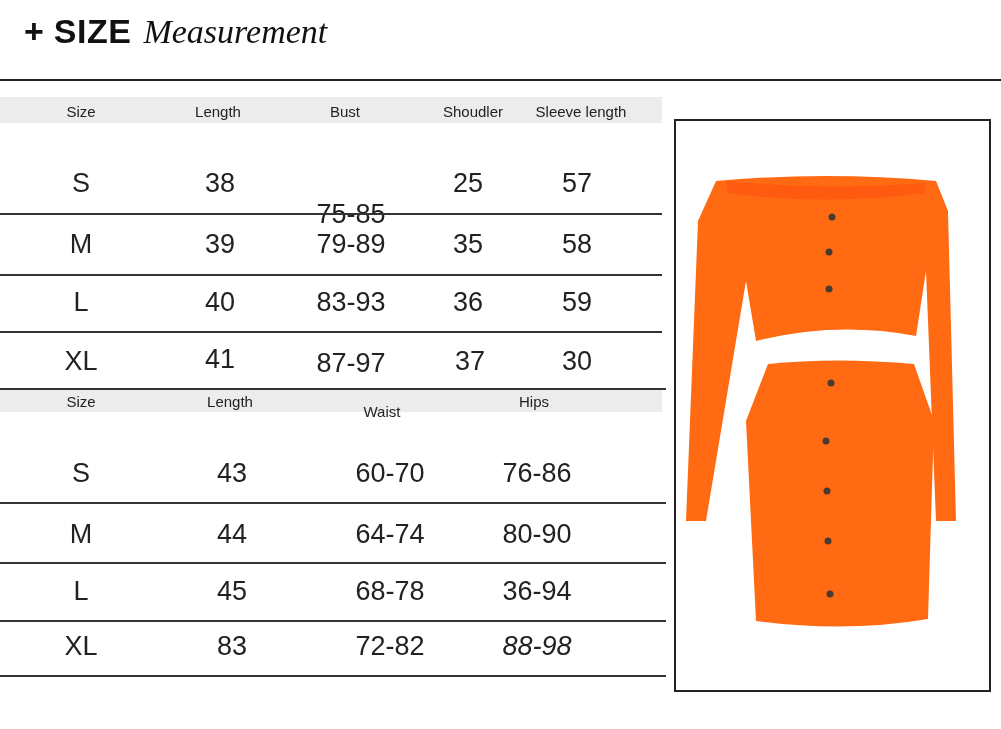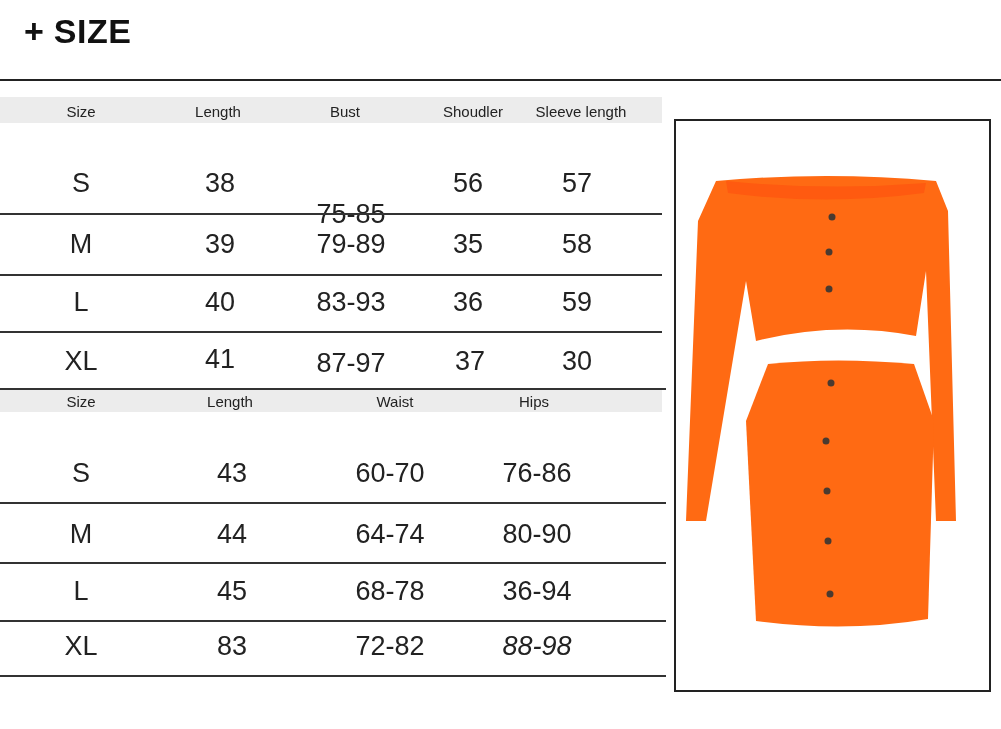--- a/index.html
+++ b/index.html
@@ -14,35 +14,36 @@
   .cell{position:absolute;font-size:27px;text-align:center;transform:translateX(-50%);white-space:nowrap;color:#222;}
   .hline{position:absolute;left:0;height:2px;background:#333;}
   .photo{position:absolute;left:674px;top:119px;width:317px;height:573px;border:2px solid #222;box-sizing:border-box;background:#fff;}
 </style>
 </head>
 <body>
 
 <div class="title">
   <span class="plus">+</span>
   <span class="size">SIZE</span>
+  <span class="meas">Measurement</span>
 </div>
 <div class="rule"></div>
 
 <div>
   <div class="hdr" style="top:97px;"></div>
   <span class="hcell" style="left:81px;top:103px;">Size</span>
   <span class="hcell" style="left:218px;top:103px;">Length</span>
   <span class="hcell" style="left:345px;top:103px;">Bust</span>
   <span class="hcell" style="left:473px;top:103px;">Shoudler</span>
   <span class="hcell" style="left:581px;top:103px;">Sleeve length</span>
 
   <span class="cell" style="left:81px;top:168px;">S</span>
   <span class="cell" style="left:220px;top:168px;">38</span>
   <span class="cell" style="left:351px;top:161px;margin-top:38px;">75-85</span>
-  <span class="cell" style="left:468px;top:168px;">56</span>
+  <span class="cell" style="left:468px;top:168px;">25</span>
   <span class="cell" style="left:577px;top:168px;">57</span>
   <div class="hline" style="top:213px;width:662px;"></div>
 
   <span class="cell" style="left:81px;top:229px;">M</span>
   <span class="cell" style="left:220px;top:229px;">39</span>
   <span class="cell" style="left:351px;top:229px;">79-89</span>
   <span class="cell" style="left:468px;top:229px;">35</span>
   <span class="cell" style="left:577px;top:229px;">58</span>
   <div class="hline" style="top:274px;width:662px;"></div>
 
@@ -58,21 +59,21 @@
   <span class="cell" style="left:351px;top:348px;">87-97</span>
   <span class="cell" style="left:470px;top:346px;">37</span>
   <span class="cell" style="left:577px;top:346px;">30</span>
   <div class="hline" style="top:388px;width:666px;"></div>
 </div>
 
 <div>
   <div class="hdr" style="top:390px;height:22px;"></div>
   <span class="hcell" style="left:81px;top:393px;">Size</span>
   <span class="hcell" style="left:230px;top:393px;">Length</span>
-  <span class="hcell" style="left:382px;top:393px;margin-left:13px;">Waist</span>
+  <span class="hcell" style="left:382px;top:403px;">Waist</span>
   <span class="hcell" style="left:534px;top:393px;">Hips</span>
 
   <span class="cell" style="left:81px;top:458px;">S</span>
   <span class="cell" style="left:232px;top:458px;">43</span>
   <span class="cell" style="left:390px;top:458px;">60-70</span>
   <span class="cell" style="left:537px;top:458px;">76-86</span>
   <div class="hline" style="top:502px;width:666px;"></div>
 
   <span class="cell" style="left:81px;top:519px;">M</span>
   <span class="cell" style="left:232px;top:519px;">44</span>

